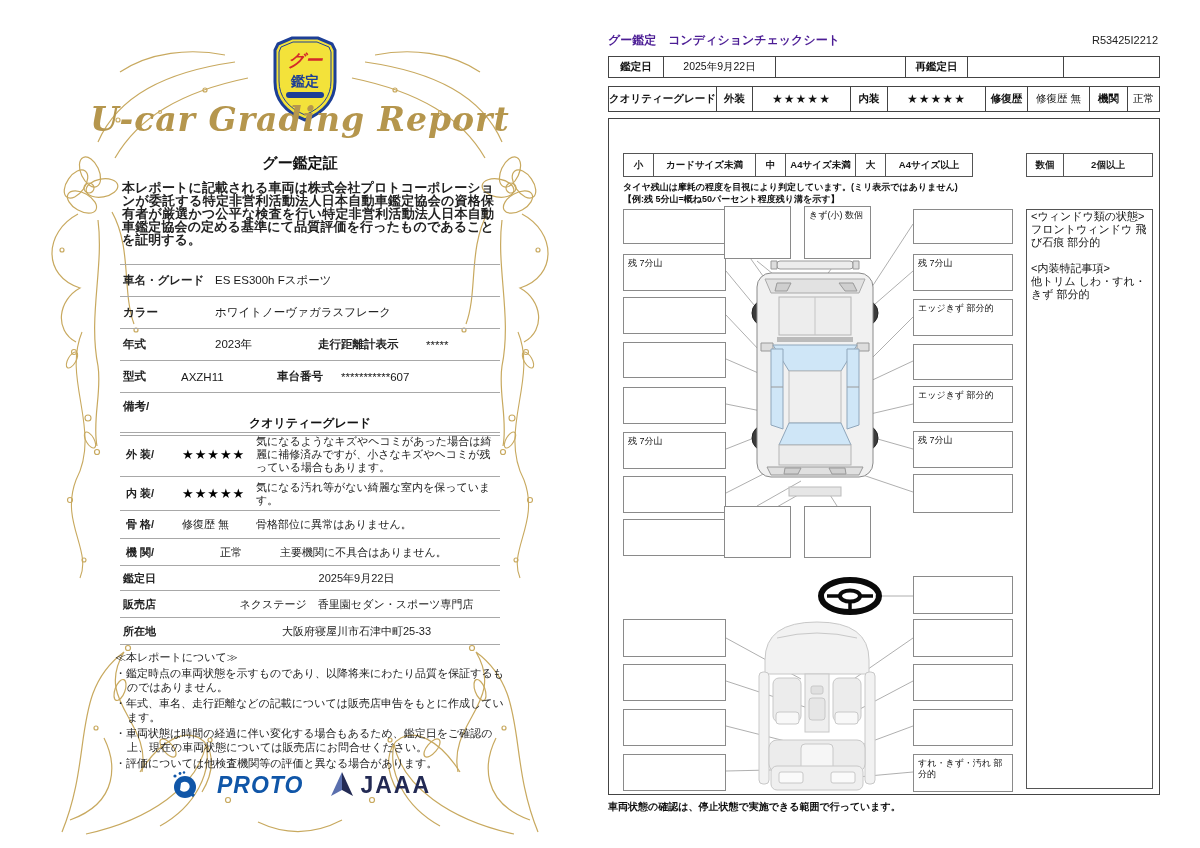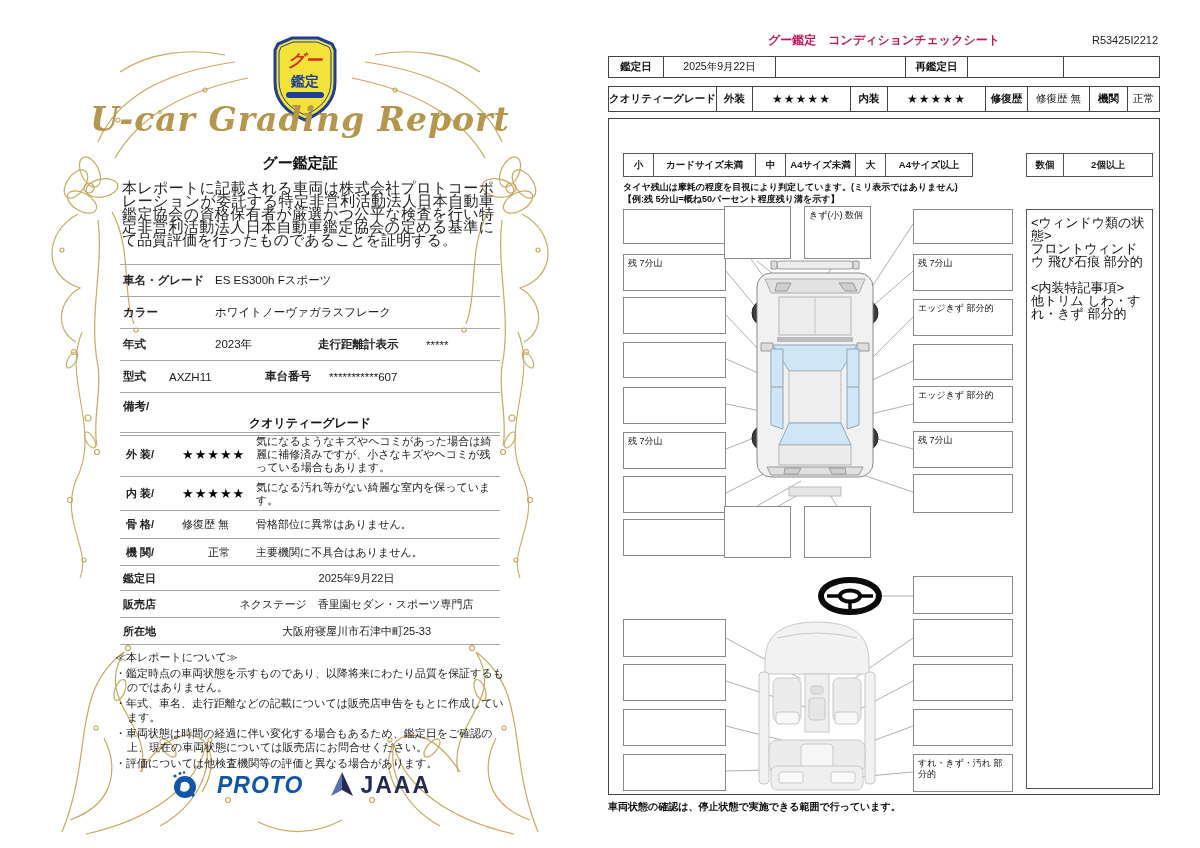--- a/index.html
+++ b/index.html
@@ -7,22 +7,22 @@
        font-family:"Liberation Sans",sans-serif;color:#1a1a1a;}
   
   .page-left{position:absolute;left:0;top:0;width:600px;height:848px;}
   .ornaments{position:absolute;left:0;top:0;pointer-events:none;}
   .badge{position:absolute;left:272px;top:36px;}
   .cert-title{position:absolute;left:0;top:100px;width:600px;text-align:center;
       font-family:"DejaVu Serif",serif;font-style:italic;font-weight:bold;
       font-size:33px;color:#b5964d;letter-spacing:1px;}
   .cert-sub{position:absolute;left:0;top:154px;width:600px;text-align:center;
       font-size:15px;font-weight:bold;color:#111;}
-  .cert-intro{position:absolute;left:122px;top:181px;width:372px;font-size:15px;
-      line-height:13px;text-align:justify;color:#222;}
+  .cert-intro{position:absolute;left:122px;top:181px;width:372px;font-size:13px;
+      line-height:13px;text-align:justify;color:#222;font-weight:bold;}
   .sec-head{position:absolute;width:380px;left:120px;text-align:center;
       font-size:12px;font-weight:bold;color:#111;}
   .spec{position:absolute;left:120px;top:264px;width:380px;font-size:11.5px;}
   .row{display:flex;align-items:center;border-top:1px solid #a8a8a8;box-sizing:border-box;}
   .spec .row{height:32px;}
   .spec .row:last-child{border-bottom:1px solid #a8a8a8;height:44px;align-items:flex-start;padding-top:6px;}
   .lbl{font-weight:bold;color:#222;}
   .grade{position:absolute;left:120px;top:432px;width:380px;font-size:11px;}
   .grade .row{align-items:center;}
   .stars-l{font-size:13px;letter-spacing:1px;color:#000;}
@@ -31,39 +31,39 @@
   .about{position:absolute;left:115px;top:650px;width:392px;font-size:11px;line-height:14px;color:#222;}
   .about .bullet{padding-left:12px;text-indent:-12px;margin-top:2px;}
   .logos{position:absolute;left:0;top:770px;width:600px;display:flex;justify-content:center;
       align-items:center;gap:26px;}
   .proto{display:flex;align-items:center;gap:18px;}
   .proto-txt{font-size:23px;font-weight:bold;font-style:italic;color:#1056a8;letter-spacing:1px;}
   .jaaa{display:flex;align-items:center;gap:5px;}
   .jaaa-txt{font-size:23px;font-weight:bold;color:#232a54;letter-spacing:2px;}
   
   .page-right{position:absolute;left:608px;top:30px;width:552px;height:790px;font-size:10.5px;}
-  .sheet-title{position:absolute;left:0;top:2px;width:552px;text-align:center;
-      font-size:12px;font-weight:bold;color:#be185d;}
+  .sheet-title{position:absolute;left:0;top:2px;width:552px;text-align:left;
+      font-size:12px;font-weight:bold;color:#4c1d95;}
   .sheet-serial{position:absolute;right:2px;top:4px;font-size:11px;color:#222;}
   .tbl{position:absolute;left:0;width:552px;display:flex;border:1px solid #444;box-sizing:border-box;background:#fff;}
   .tbl .cell{border-right:1px solid #444;display:flex;align-items:center;justify-content:center;
       box-sizing:border-box;text-align:center;color:#111;}
   .tbl .cell:last-child{border-right:none;}
   .stars-s{font-size:12px;letter-spacing:1px;}
   .mainbox{position:absolute;left:0;top:88px;width:552px;height:677px;border:1px solid #444;
       box-sizing:border-box;background:#fff;}
   .mainbox-head{height:24px;border-bottom:1px solid #444;display:flex;align-items:center;
       justify-content:center;font-size:12px;font-weight:bold;}
   .legend{position:absolute;display:flex;border:1px solid #555;box-sizing:border-box;}
   .legend .cell{border-right:1px solid #555;height:22px;display:flex;align-items:center;
       justify-content:center;font-size:9.5px;font-weight:bold;box-sizing:border-box;}
   .legend .cell:last-child{border-right:none;}
   .tire-note{position:absolute;left:14px;top:62px;font-size:9px;font-weight:bold;line-height:12px;color:#111;}
   .sidebar{position:absolute;left:417px;top:90px;width:127px;height:580px;border:1px solid #555;
-      box-sizing:border-box;padding:6px 4px;font-size:13px;line-height:13px;color:#111;}
+      box-sizing:border-box;padding:0 4px;font-size:11px;line-height:13px;color:#111;}
   .cbox{position:absolute;border:1px solid #8a8a8a;background:#fff;box-sizing:border-box;
       font-size:9px;color:#111;padding:3px 4px;line-height:11px;}
   .lines{position:absolute;left:0;top:0;pointer-events:none;}
   .diagram{position:absolute;}
   .sheet-footnote{position:absolute;left:0;top:770px;font-size:10px;font-weight:bold;color:#111;}
 </style>
 </head>
 <body>
 
 <div id="app">
@@ -145,21 +145,21 @@
         <span>ホワイトノーヴァガラスフレーク</span>
       </div>
       <div class="row">
         <span class="lbl" style="width:92px;padding-left:3px;">年式</span>
         <span style="width:103px;">2023年</span>
         <span class="lbl" style="width:108px;">走行距離計表示</span>
         <span>*****</span>
       </div>
       <div class="row">
         <span class="lbl" style="width:46px;padding-left:3px;">型式</span>
-        <span style="width:96px;">AXZH11</span>
+        <span style="width:96px;margin-left:12px;">AXZH11</span>
         <span class="lbl" style="width:64px;">車台番号</span>
         <span>***********607</span>
       </div>
       <div class="row">
         <span class="lbl" style="padding-left:3px;">備考/</span>
       </div>
     </div>
 
     <div class="sec-head" style="top:415px;">クオリティーグレード</div>
 
@@ -172,21 +172,21 @@
       <div class="row" style="height:34px;">
         <span class="lbl" style="width:56px;padding-left:6px;">内 装/</span>
         <span class="stars-l" style="width:74px;">★★★★★</span>
         <span class="g-desc">気になる汚れ等がない綺麗な室内を保っています。</span>
       </div>
       <div class="row" style="height:28px;">
         <span class="lbl" style="width:56px;padding-left:6px;">骨 格/</span>
         <span style="width:74px;">修復歴 無</span>
         <span class="g-desc">骨格部位に異常はありません。</span>
       </div>
-      <div class="row" style="height:27px;">
+      <div class="row" style="height:27px;gap:12px;">
         <span class="lbl" style="width:56px;padding-left:6px;">機 関/</span>
         <span style="width:74px;text-align:center;">正常</span>
         <span class="g-desc">主要機関に不具合はありません。</span>
       </div>
       <div class="row" style="height:25px;">
         <span class="lbl" style="width:90px;padding-left:3px;">鑑定日</span>
         <span class="info-val">2025年9月22日</span>
       </div>
       <div class="row" style="height:27px;">
         <span class="lbl" style="width:90px;padding-left:3px;">販売店</span>

